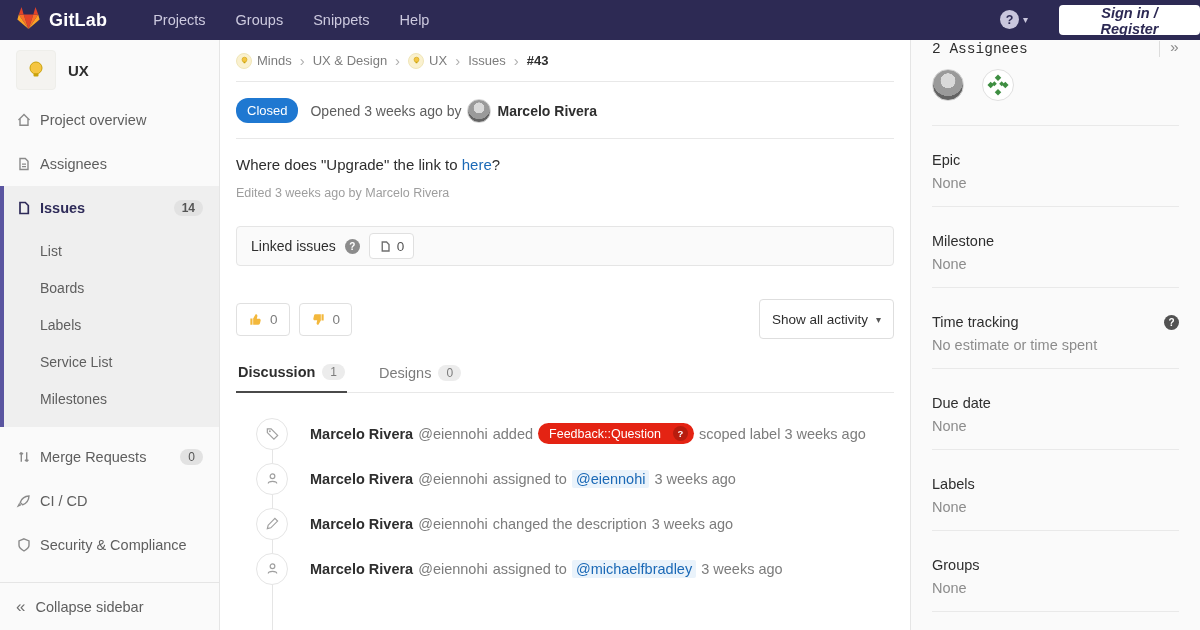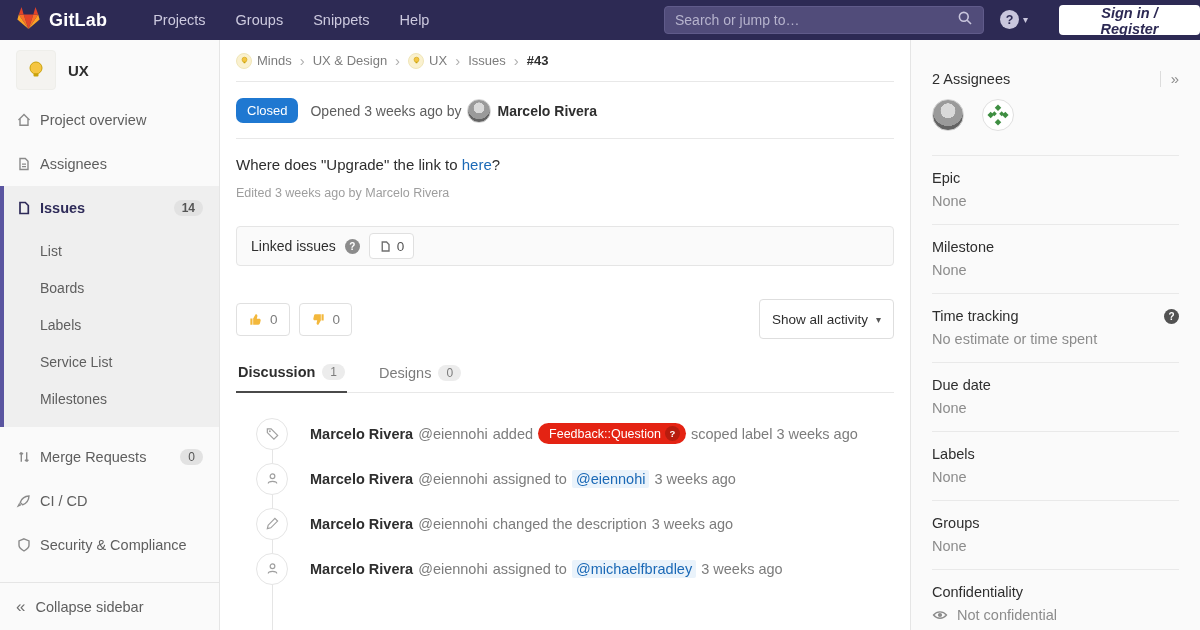--- a/index.html
+++ b/index.html
@@ -38,21 +38,21 @@
 
   
   .main { position:absolute; top:40px; left:220px; width:690px; bottom:0; background:#fff; padding:0 16px; overflow:hidden; }
   .breadcrumb { height:42px; display:flex; align-items:center; gap:8px; font-size:13px; color:#7c7c7c; border-bottom:1px solid #e8e8e8; }
   .bc-link { display:flex; align-items:center; gap:5px; color:#7c7c7c; cursor:pointer; }
   .mini-avatar { width:16px; height:16px; border-radius:50%; background:#faf1cf; border:1px solid #f0e6b8; display:flex; align-items:center; justify-content:center; }
   .bc-sep { color:#b0b0b0; font-size:15px; }
   .bc-current { color:#2e2e2e; font-weight:bold; }
 
   .status-row { display:flex; align-items:center; margin-top:16px; padding-bottom:15px; border-bottom:1px solid #e8e8e8; }
-  .closed-badge { background:#1f78d1; color:#fff; font-size:13px; border-radius:7px; padding:5px 11px; }
+  .closed-badge { background:#1f78d1; color:#fff; font-size:13px; border-radius:12px; padding:5px 11px; }
   .opened-txt { margin-left:12px; font-size:14px; color:#5e5e5e; display:flex; align-items:center; gap:6px; }
   .avatar-photo { border-radius:50%; background:radial-gradient(circle at 50% 36%, #d9d9d9 0 30%, #9a9a9a 31% 62%, #636363 63%); border:1px solid #d5d5d5; }
   .av-24 { width:24px; height:24px; }
   .av-32 { width:32px; height:32px; }
   .author-name { font-weight:bold; color:#2e2e2e; }
   .hdr-btns { margin-left:auto; display:flex; gap:10px; }
   .btn-outline { background:#fff; border-radius:4px; font-family:inherit; font-size:14px; padding:7px 13px; cursor:pointer; }
   .btn-abuse { border:1px solid #e7941f; color:#d9820a; }
   .btn-newissue { border:1px solid #1aaa55; color:#1aaa55; }
 
@@ -76,33 +76,33 @@
   .tab.active { color:#2e2e2e; font-weight:bold; border-bottom:2px solid #4a4a4a; margin-bottom:-1px; }
   .tab-badge { background:#ececec; border-radius:9px; padding:1px 8px; font-size:12px; color:#7c7c7c; font-weight:normal; }
 
   .notes { position:relative; margin-top:18px; height:200px; }
   .timeline { position:absolute; left:36px; top:20px; bottom:-20px; width:1px; background:#e5e5e5; }
   .note { position:relative; display:flex; align-items:center; height:45px; }
   .note-icon { width:32px; height:32px; margin-left:20px; border:1px solid #e5e5e5; border-radius:50%; background:#fff; display:flex; align-items:center; justify-content:center; flex:0 0 32px; }
   .note-line { margin-left:22px; display:flex; align-items:center; gap:5px; font-size:14.5px; color:#7c7c7c; white-space:nowrap; }
   .note-author { font-weight:bold; color:#2e2e2e; cursor:pointer; }
   .mention-link { color:#1b69b6; background:#eaf3fb; border-radius:2px; padding:1px 4px; cursor:pointer; }
-  .scoped-pill { display:flex; align-items:center; gap:4px; background:#e42313; color:#fff; border-radius:12px; font-size:12.5px; padding:3px 6px 3px 11px; cursor:pointer; }
+  .scoped-pill { display:flex; align-items:center; gap:12px; background:#e42313; color:#fff; border-radius:12px; font-size:12.5px; padding:3px 6px 3px 11px; cursor:pointer; }
   .pill-help { width:15px; height:15px; border-radius:50%; background:#b71c0e; color:#fff; font-size:9.5px; font-weight:bold; display:flex; align-items:center; justify-content:center; }
 
   
   .aside { position:absolute; top:40px; right:0; width:290px; bottom:0; background:#fafafa; border-left:1px solid #e5e5e5; padding:0 21px; overflow:hidden; }
-  .assignees-hdr { padding-top:30px; display:flex; align-items:center; font-size:14.5px; color:#2e2e2e; }
+  .assignees-hdr { padding-top:0; display:flex; align-items:center; font-size:14.5px; color:#2e2e2e;font-family:Liberation Mono, monospace; }
   .hdr-right { margin-left:auto; display:flex; align-items:center; gap:10px; }
   .vline { width:1px; height:16px; background:#dcdcdc; }
   .expand-chev { color:#8c8c8c; font-size:15px; cursor:pointer; }
   .assignee-avatars { margin-top:12px; padding-bottom:24px; border-bottom:1px solid #e9e9e9; display:flex; gap:18px; }
   .identicon { width:32px; height:32px; border-radius:50%; background:#fff; border:1px solid #e0e0e0; display:flex; align-items:center; justify-content:center; cursor:pointer; }
   .aside-section { padding:14px 0 15px; border-bottom:1px solid #e9e9e9; }
-  .aside-title { font-size:14.5px; color:#2e2e2e; display:flex; align-items:center; }
+  .aside-title { font-size:14.5px; color:#2e2e2e; display:flex; align-items:center;margin-top:12px; }
   .aside-value { margin-top:7px; font-size:14.5px; color:#8c8c8c; display:flex; align-items:center; gap:9px; }
   .dark-help { width:15px; height:15px; margin-left:auto; border-radius:50%; background:#525252; color:#fff; font-size:10px; font-weight:bold; display:flex; align-items:center; justify-content:center; cursor:pointer; }
 </style>
 </head>
 <body>
 
 <div class="app">
 
   <div class="topnav">
     <div class="brand">
@@ -118,29 +118,20 @@
         </svg>
       </span>
       <span class="brand-name">GitLab</span>
     </div>
     <div class="nav-links">
       <span class="nav-link">Projects</span>
       <span class="nav-link">Groups</span>
       <span class="nav-link">Snippets</span>
       <span class="nav-link">Help</span>
     </div>
-    <div class="nav-search">
-      <input type="text" placeholder="Search or jump to…" style="">
-      <span>
-        <svg width="16" height="16" viewBox="0 0 16 16" fill="none" stroke="#c9c6dd" stroke-width="1.6">
-          <circle cx="6.8" cy="6.8" r="4.4"></circle>
-            <line x1="10.2" y1="10.2" x2="14" y2="14"></line>
-        </svg>
-      </span>
-    </div>
     <div class="help-wrap">
       <span class="help-circle">?</span>
       <span class="help-caret">▾</span>
     </div>
     <button class="signin-btn">Sign in / Register</button>
   </div>
 
   <div class="sidebar">
     <div class="context">
       <span class="project-avatar">

